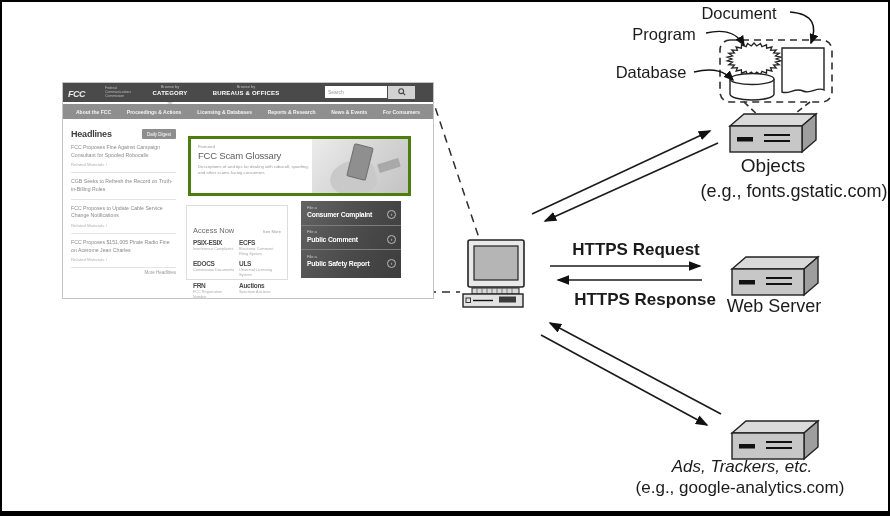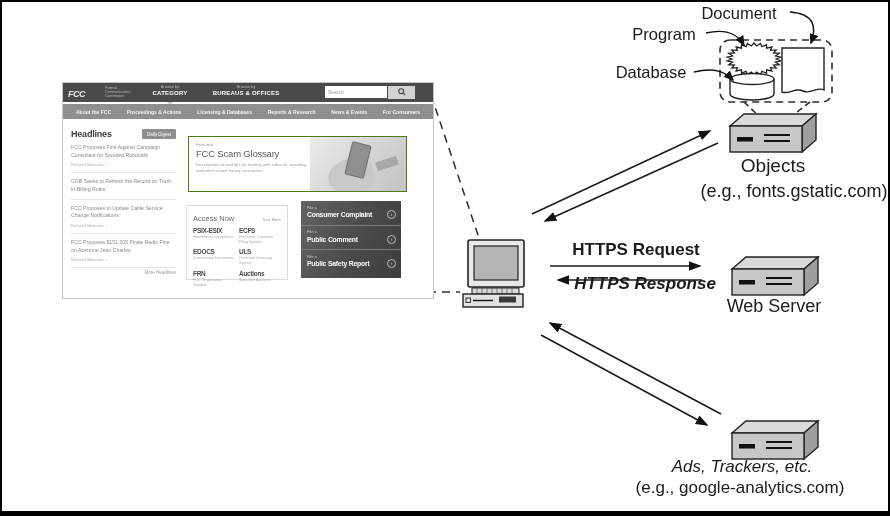--- a/index.html
+++ b/index.html
@@ -43,36 +43,36 @@
   #headlines{position:absolute;left:8px;top:10px;width:105px;}
   #headlines .hrow{display:flex;justify-content:space-between;align-items:center;}
   #headlines h2{margin:0;font-size:9px;color:#3d3d3d;letter-spacing:-0.2px;}
   #daily-digest{background:#8e8e8e;color:#fff;font-size:4.5px;padding:2.5px 5px;border:0;border-radius:1px;cursor:pointer;}
   .hl-item{border-bottom:1px solid #e4e4e4;padding:5px 0 5px 0;}
   .hl-item:last-of-type{border-bottom:0;}
   .hl-text{font-size:5.2px;color:#8a8a8a;line-height:1.5;}
   .hl-rel{font-size:4.3px;color:#b0b0b0;margin-top:2.5px;cursor:pointer;}
   #more-headlines{text-align:right;font-size:4.5px;color:#9a9a9a;margin-top:2px;cursor:pointer;}
   
-  #featured{position:absolute;left:125px;top:17px;width:217px;height:54px;border:1px solid #4d7c0f;background:#fff;overflow:hidden;}
+  #featured{position:absolute;left:125px;top:17px;width:217px;height:54px;border:3px solid #4d7c0f;background:#fff;overflow:hidden;}
   #featured .txt{position:absolute;left:7px;top:5px;width:115px;}
   #featured .kicker{font-size:4.2px;color:#9a9a9a;}
   #featured .title{font-size:9.5px;color:#5d5d5d;margin-top:1px;letter-spacing:-0.2px;}
   #featured .desc{font-size:4.3px;color:#9a9a9a;line-height:1.45;margin-top:3px;}
   #featured-photo{position:absolute;right:0;top:0;width:96px;height:100%;
     background:linear-gradient(130deg,#ececec 0%,#d8d8d8 45%,#c3c3c3 100%);}
   #featured-photo .phone{position:absolute;left:38px;top:6px;width:18px;height:32px;background:#8f8f8f;
     border:1.5px solid #6f6f6f;border-radius:2px;transform:rotate(14deg);}
   #featured-photo .hand{position:absolute;left:18px;top:22px;width:46px;height:34px;background:#c9c9c9;
     border-radius:50% 40% 30% 50%;transform:rotate(-12deg);}
   #featured-photo .card{position:absolute;left:66px;top:22px;width:22px;height:9px;background:#a9a9a9;
     border-radius:1px;transform:rotate(-18deg);}
   
   #access{position:absolute;left:123px;top:86px;width:102px;height:75px;border:1px solid #ddd;background:#fff;
-    padding:8px 6px;box-sizing:border-box;}
+    padding:20px 6px;box-sizing:border-box;}
   #access .hrow{display:flex;justify-content:space-between;align-items:baseline;}
   #access .title{font-size:7.5px;color:#6b6b6b;}
   #access .see-more{font-size:4.2px;color:#9a9a9a;cursor:pointer;}
   #access-grid{display:grid;grid-template-columns:1fr 1fr;grid-row-gap:4px;grid-column-gap:4px;margin-top:4px;}
   .acc-name{font-size:6.5px;font-weight:bold;color:#4c4c4c;letter-spacing:-0.3px;}
   .acc-cap{font-size:3.8px;color:#ababab;line-height:1.25;margin-top:1px;}
   
   #file-col{position:absolute;left:238px;top:82px;width:100px;height:77px;
     background:linear-gradient(115deg,#636363 0%,#4a4a4a 55%,#3d3d3d 100%);}
   .file-cell{position:relative;height:24.6px;border-bottom:1px solid #7d7d7d;padding:3.5px 6px;box-sizing:border-box;cursor:pointer;}
@@ -155,21 +155,21 @@
     <path d="M539,333 L705,423" fill="none" stroke="#1b1b1b" stroke-width="1.6" marker-end="url(#ah)"></path>
     <path d="M719,412 L548,321" fill="none" stroke="#1b1b1b" stroke-width="1.6" marker-end="url(#ah)"></path>
   </svg>
 
   <div class="dlabel lbl-16" style="left:737px;top:11px;">Document</div>
   <div class="dlabel lbl-16" style="left:662px;top:32px;">Program</div>
   <div class="dlabel lbl-16" style="left:649px;top:70px;text-align:right;">Database</div>
   <div class="dlabel lbl-19" style="left:771px;top:164px;">Objects</div>
   <div class="dlabel lbl-18" style="left:792px;top:189px;">(e.g., fonts.gstatic.com)</div>
   <div class="dlabel lbl-17 lbl-bold" style="left:634px;top:248px;">HTTPS Request</div>
-  <div class="dlabel lbl-17 lbl-bold" style="left:643px;top:282px;font-style:italic;">HTTPS Response</div>
+  <div class="dlabel lbl-17 lbl-bold" style="left:643px;top:298px;">HTTPS Response</div>
   <div class="dlabel lbl-18" style="left:772px;top:304px;">Web Server</div>
   <div class="dlabel lbl-17" style="left:740px;top:465px;font-style:italic;">Ads, Trackers, etc.</div>
   <div class="dlabel lbl-17" style="left:738px;top:486px;">(e.g., google-analytics.com)</div>
 
   <div id="page" class="abs">
 
     <div id="page-header">
       <div id="fcc-logo">
         <span class="mark">FCC</span>
         <span class="cap">

